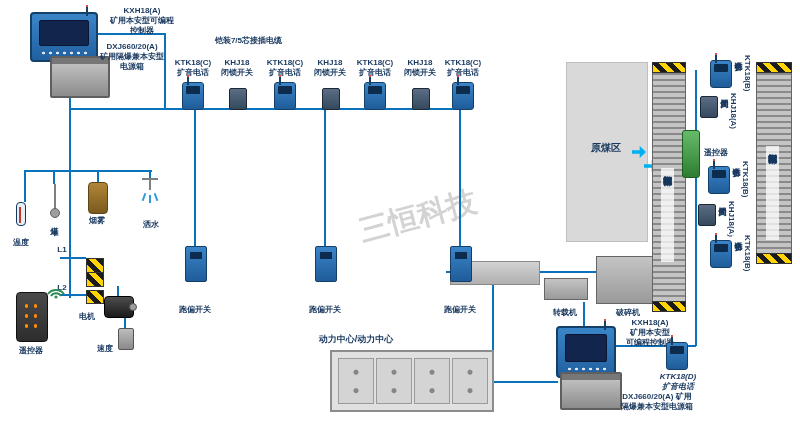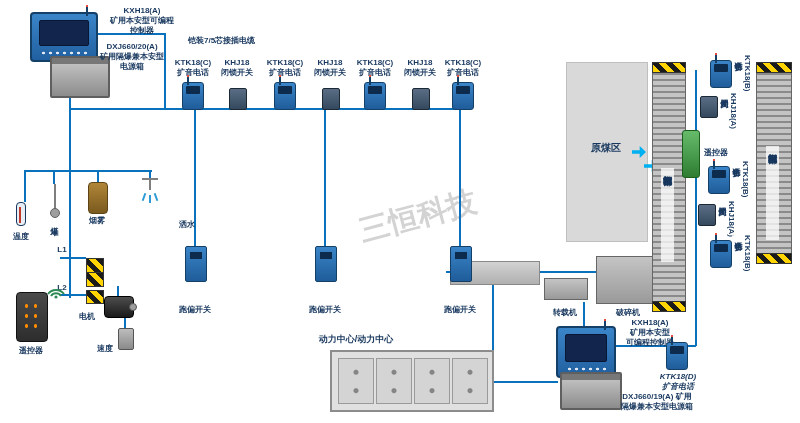--- a/index.html
+++ b/index.html
@@ -107,21 +107,21 @@
   <div class="controller" style="left:30px;top:12px;width:64px;height:46px;">
     <div class="screen"></div>
   </div>
   <div class="powerbox" style="left:50px;top:56px;width:56px;height:38px;"></div>
   <div class="lbl" style="left:96px;top:6px;width:92px;">KXH18(A)
 矿用本安型可编程
 控制器</div>
   <div class="lbl" style="left:90px;top:42px;width:84px;">DXJ660/20(A)
 矿用隔爆兼本安型
 电源箱</div>
-  <div class="lbl" style="left:188px;top:36px;width:110px;text-align:left;">铠装7/5芯接插电缆</div>
+  <div class="lbl" style="left:172px;top:36px;width:110px;text-align:right;">铠装7/5芯接插电缆</div>
 
   <div class="lbl" style="left:163px;top:58px;width:60px;">KTK18(C)
 扩音电话</div>
   <div class="lbl" style="left:207px;top:58px;width:60px;">KHJ18
 闭锁开关</div>
   <div class="lbl" style="left:255px;top:58px;width:60px;">KTK18(C)
 扩音电话</div>
   <div class="lbl" style="left:300px;top:58px;width:60px;">KHJ18
 闭锁开关</div>
   <div class="lbl" style="left:345px;top:58px;width:60px;">KTK18(C)
@@ -133,32 +133,32 @@
 
   <div class="phone" style="left:182px;top:82px;"></div>
   <div class="sw" style="left:229px;top:88px;"></div>
   <div class="phone" style="left:274px;top:82px;"></div>
   <div class="sw" style="left:322px;top:88px;"></div>
   <div class="phone" style="left:364px;top:82px;"></div>
   <div class="sw" style="left:412px;top:88px;"></div>
   <div class="phone" style="left:452px;top:82px;"></div>
 
   <div class="therm" style="left:16px;top:202px;"></div>
-  <div class="lbl" style="left:8px;top:232px;width:26px;">温度</div>
+  <div class="lbl" style="left:8px;top:238px;width:26px;">温度</div>
   <div class="rod" style="left:54px;top:184px;width:2px;height:26px;"></div>
   <div class="knob" style="left:50px;top:208px;width:8px;height:8px;"></div>
   <div class="vlbl" style="left:48px;top:220px;height:30px;">堆煤</div>
   <div class="cyl" style="left:88px;top:182px;width:18px;height:30px;"></div>
   <div class="lbl" style="left:84px;top:216px;width:26px;">烟雾</div>
   <div class="rod" style="left:142px;top:178px;width:16px;height:2px;"></div>
   <div class="rod" style="left:149px;top:178px;width:2px;height:12px;"></div>
   <div class="droplet" style="left:143px;top:193px;transform:rotate(20deg);"></div>
   <div class="droplet" style="left:149px;top:195px;"></div>
   <div class="droplet" style="left:155px;top:193px;transform:rotate(-20deg);"></div>
-  <div class="lbl" style="left:138px;top:220px;width:26px;margin-left:36px;">洒水</div>
+  <div class="lbl" style="left:138px;top:220px;width:26px;">洒水</div>
   <div class="lbl" style="left:54px;top:245px;width:16px;">L1</div>
   <div class="lbl" style="left:54px;top:283px;width:16px;">L2</div>
 
   <div class="remote" style="left:16px;top:292px;"></div>
   <svg style="position:absolute;left:44px;top:276px;" width="24" height="24" viewBox="0 0 24 24">
     <path d="M4 18 A10 10 0 0 1 20 18" fill="none" stroke="#2e8b57" stroke-width="2"></path>
     <path d="M7 20 A6 6 0 0 1 17 20" fill="none" stroke="#2e8b57" stroke-width="2"></path>
     <circle cx="12" cy="21" r="1.6" fill="#2e8b57"></circle>
   </svg>
   <div class="lbl" style="left:10px;top:346px;width:42px;">遥控器</div>
@@ -228,16 +228,16 @@
   <div class="controller" style="left:556px;top:326px;width:56px;height:48px;">
     <div class="screen"></div>
   </div>
   <div class="powerbox" style="left:560px;top:372px;width:58px;height:34px;"></div>
   <div class="lbl" style="left:614px;top:318px;width:72px;">KXH18(A)
 矿用本安型
 可编程控制器</div>
   <div class="phone" style="left:666px;top:342px;"></div>
   <div class="lbl" style="left:650px;top:372px;width:56px;font-style:italic;">KTK18(D)
 扩音电话</div>
-  <div class="lbl" style="left:604px;top:392px;width:106px;">DXJ660/19(A) 矿用
+  <div class="lbl" style="left:604px;top:392px;width:106px;">DXJ660/20(A) 矿用
 隔爆兼本安型电源箱</div>
 
 </div>
 
 </body></html>

